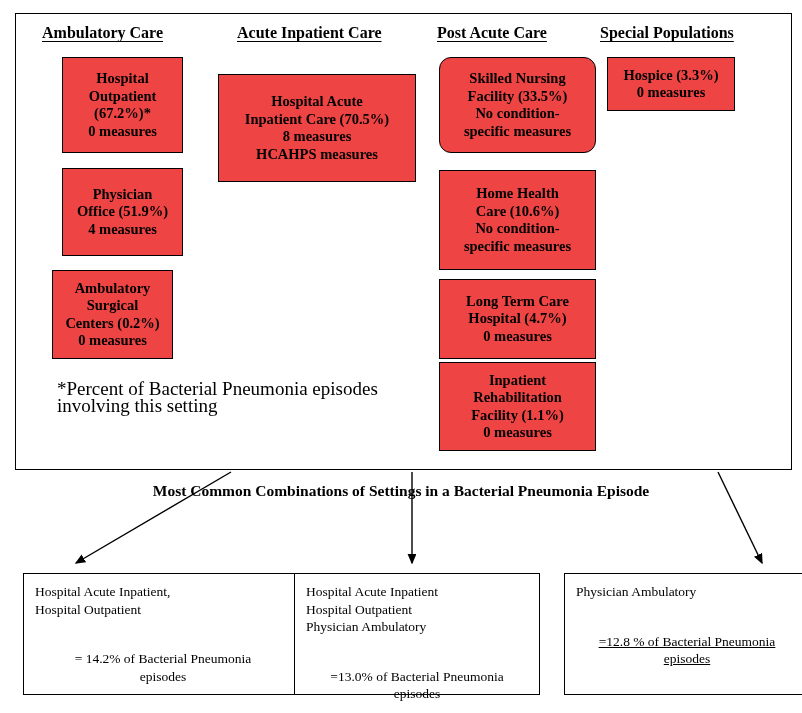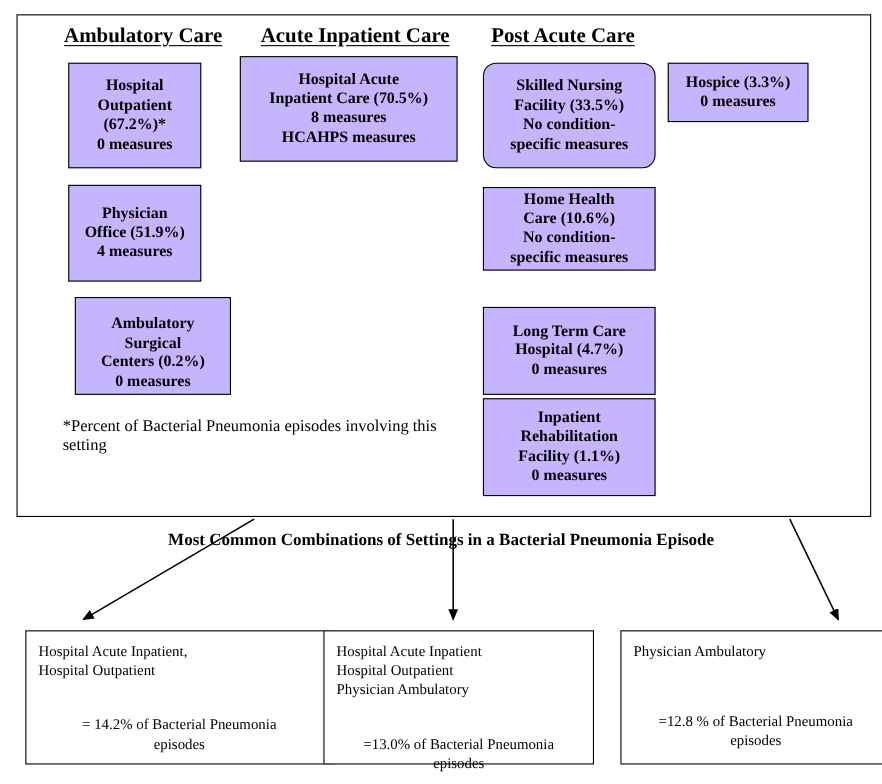--- a/index.html
+++ b/index.html
@@ -31,55 +31,55 @@
     height: 457px;
     border: 1.5px solid #000;
     box-sizing: border-box;
     background: #ffffff;
   }
 
   
   .col-header {
     position: absolute;
     font-weight: bold;
-    font-size: 19px;
+    font-size: 16px;
     line-height: 18px;
-    text-align: right;
+    text-align: left;
     white-space: nowrap;
     text-decoration: underline;
     text-underline-offset: 3px;
   }
 
   
   .setting-box {
     position: absolute;
     box-sizing: border-box;
     border: 1.5px solid #000;
-    background: #c4b5fd;
+    background: #ef4444;
     display: flex;
     align-items: center;
     justify-content: center;
     text-align: center;
     font-weight: bold;
     font-size: 14.5px;
     line-height: 17.5px;
     padding: 2px 4px;
   }
   .setting-box .box-text {
     width: 100%;
     white-space: pre-line;
   }
 
   
   .footnote {
     position: absolute;
     left: 57px;
     top: 380px;
     width: 370px;
-    font-size: 15px;
+    font-size: 19px;
     line-height: 17px;
     font-weight: normal;
   }
 
   
   .mid-title {
     position: absolute;
     left: 0;
     top: 481px;
     width: 802px;
@@ -128,56 +128,57 @@
 <div id="diagram-root">
 
   <div class="outer-frame"></div>
 
   <div class="col-header" style="left:42px; top:24px; width:160px;">Ambulatory Care</div>
 
   <div class="col-header" style="left:437px; top:24px; width:140px;">Post Acute Care</div>
 
   <div class="col-header" style="left:237px; top:24px; width:160px;">Acute Inpatient Care</div>
 
+  <div class="col-header" style="left:600px; top:24px; width:160px;">Special Populations</div>
 
   <div class="setting-box" style="left:62px; top:57px; width:121px; height:96px;">
     <span class="box-text">Hospital
 Outpatient
 (67.2%)*
 0 measures</span>
   </div>
 
   <div class="setting-box" style="left:62px; top:168px; width:121px; height:88px;">
     <span class="box-text">Physician
 Office (51.9%)
 4 measures</span>
   </div>
 
-  <div class="setting-box" style="left:68px; top:270px; width:142px; height:89px;align-items:flex-end;">
+  <div class="setting-box" style="left:52px; top:270px; width:121px; height:89px;">
     <span class="box-text">Ambulatory
 Surgical
 Centers (0.2%)
 0 measures</span>
   </div>
 
-  <div class="setting-box" style="left:218px; top:51px; width:198px; height:96px;">
+  <div class="setting-box" style="left:218px; top:74px; width:198px; height:108px;">
     <span class="box-text">Hospital Acute
 Inpatient Care (70.5%)
 8 measures
 HCAHPS measures</span>
   </div>
 
   <div class="setting-box" style="left:439px; top:57px; width:157px; height:96px;border-radius:12px;">
     <span class="box-text">Skilled Nursing
 Facility (33.5%)
 No condition-
 specific measures</span>
   </div>
 
-  <div class="setting-box" style="left:439px; top:170px; width:157px; height:76px;">
+  <div class="setting-box" style="left:439px; top:170px; width:157px; height:100px;">
     <span class="box-text">Home Health
 Care (10.6%)
 No condition-
 specific measures</span>
   </div>
 
   <div class="setting-box" style="left:439px; top:279px; width:157px; height:80px;">
     <span class="box-text">Long Term Care
 Hospital (4.7%)
 0 measures</span>
@@ -220,17 +221,17 @@
   <div class="combo-box tall-gap" style="left:294px; top:573px; width:246px; height:122px;">
     <div class="combo-settings">Hospital Acute Inpatient
 Hospital Outpatient
 Physician Ambulatory</div>
     <div class="combo-share">=13.0% of Bacterial Pneumonia
 episodes</div>
   </div>
 
   <div class="combo-box" style="left:564px; top:573px; width:246px; height:122px;">
     <div class="combo-settings">Physician Ambulatory</div>
-    <div class="combo-share" style="margin-top:46px;">=12.8 % of Bacterial Pneumonia
+    <div class="combo-share" style="margin-top:32px;text-decoration:underline;">=12.8 % of Bacterial Pneumonia
 episodes</div>
   </div>
 
 </div>
 
 </body></html>

